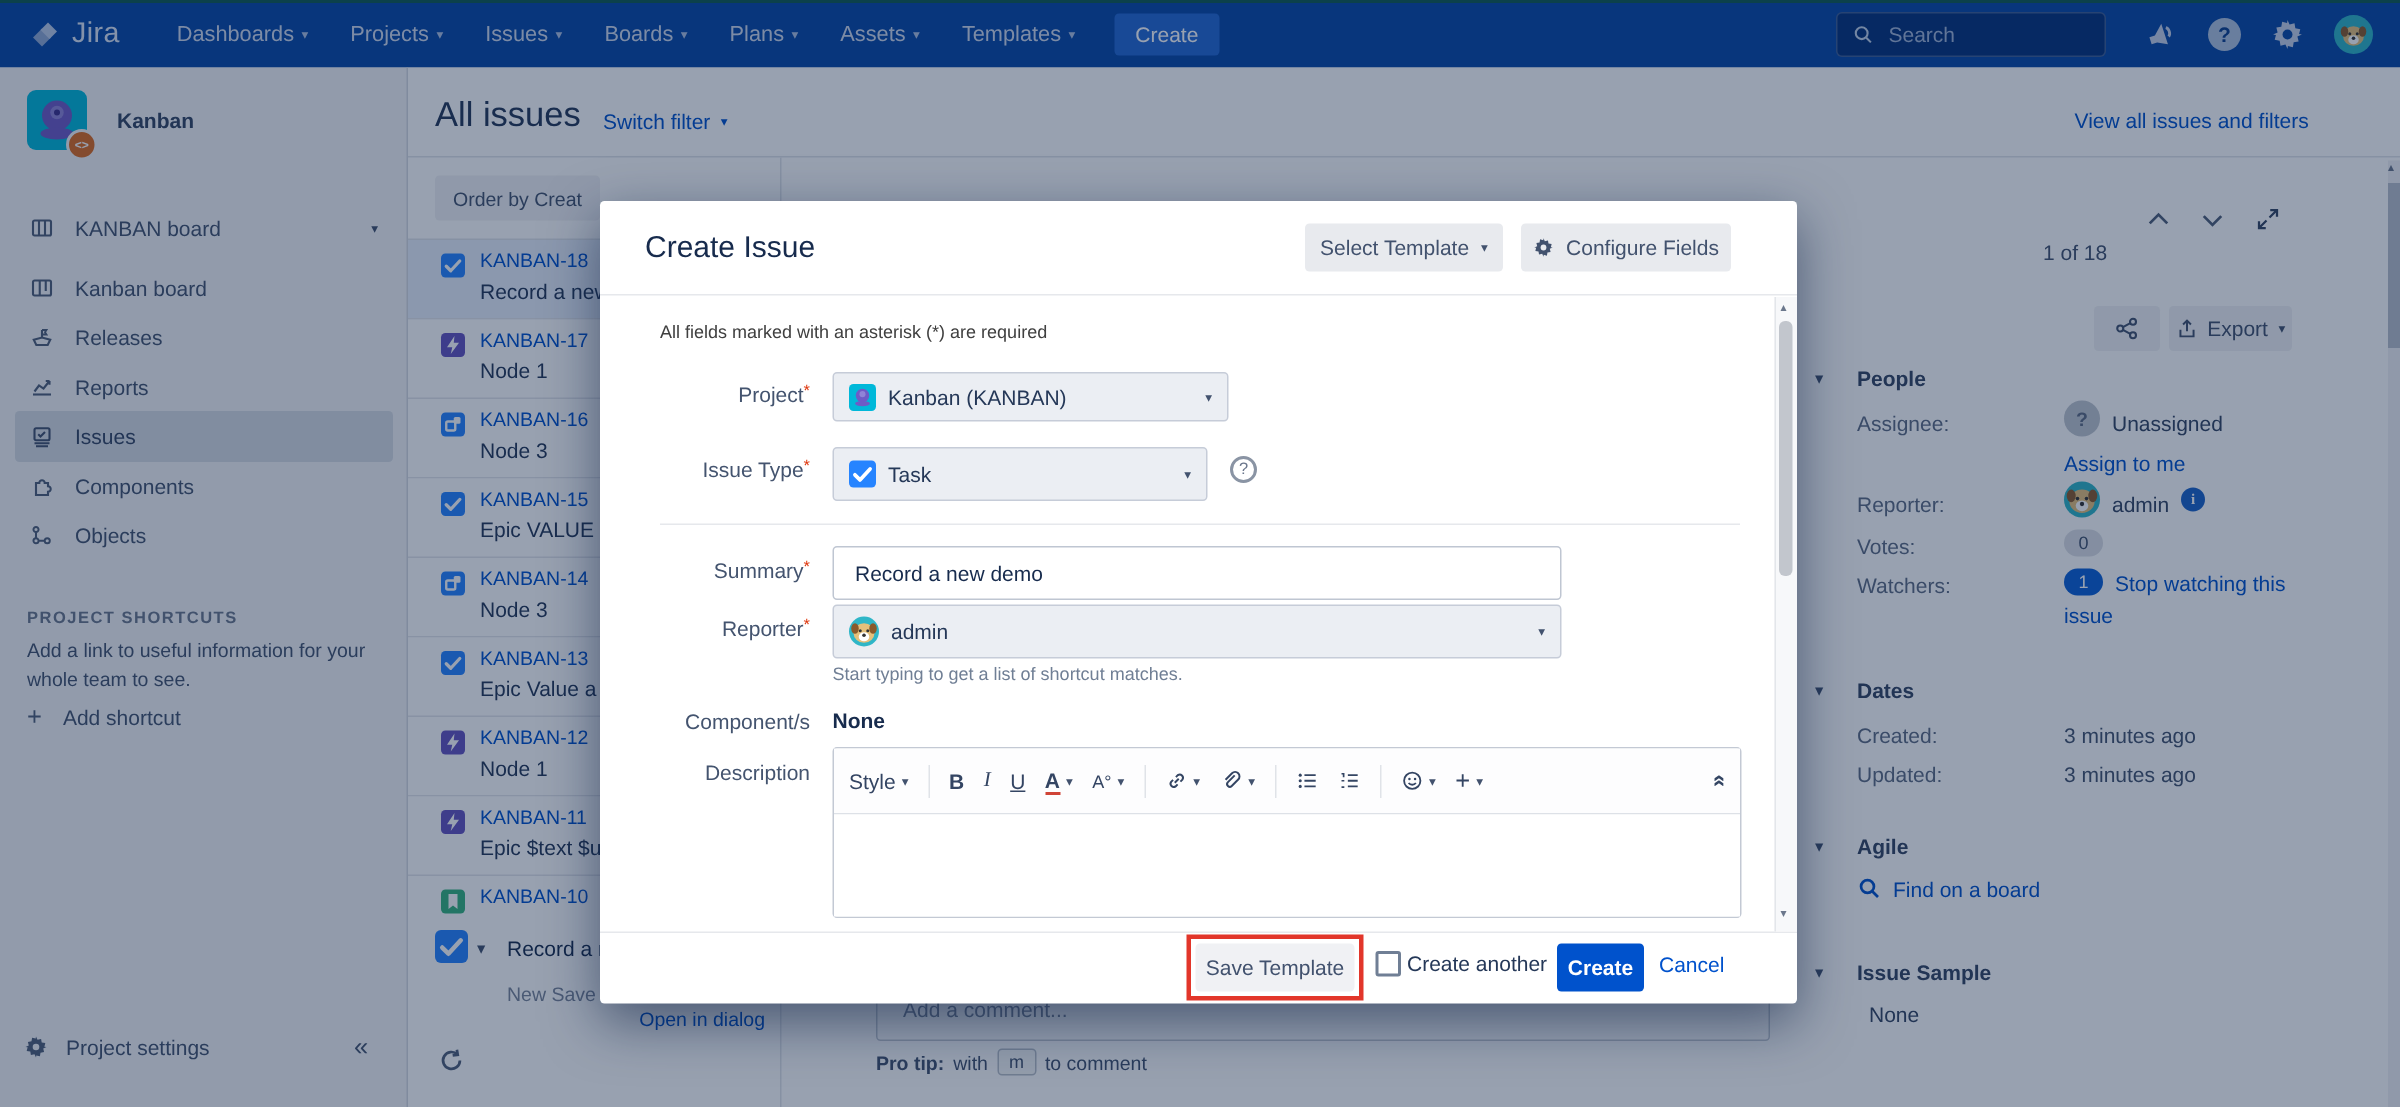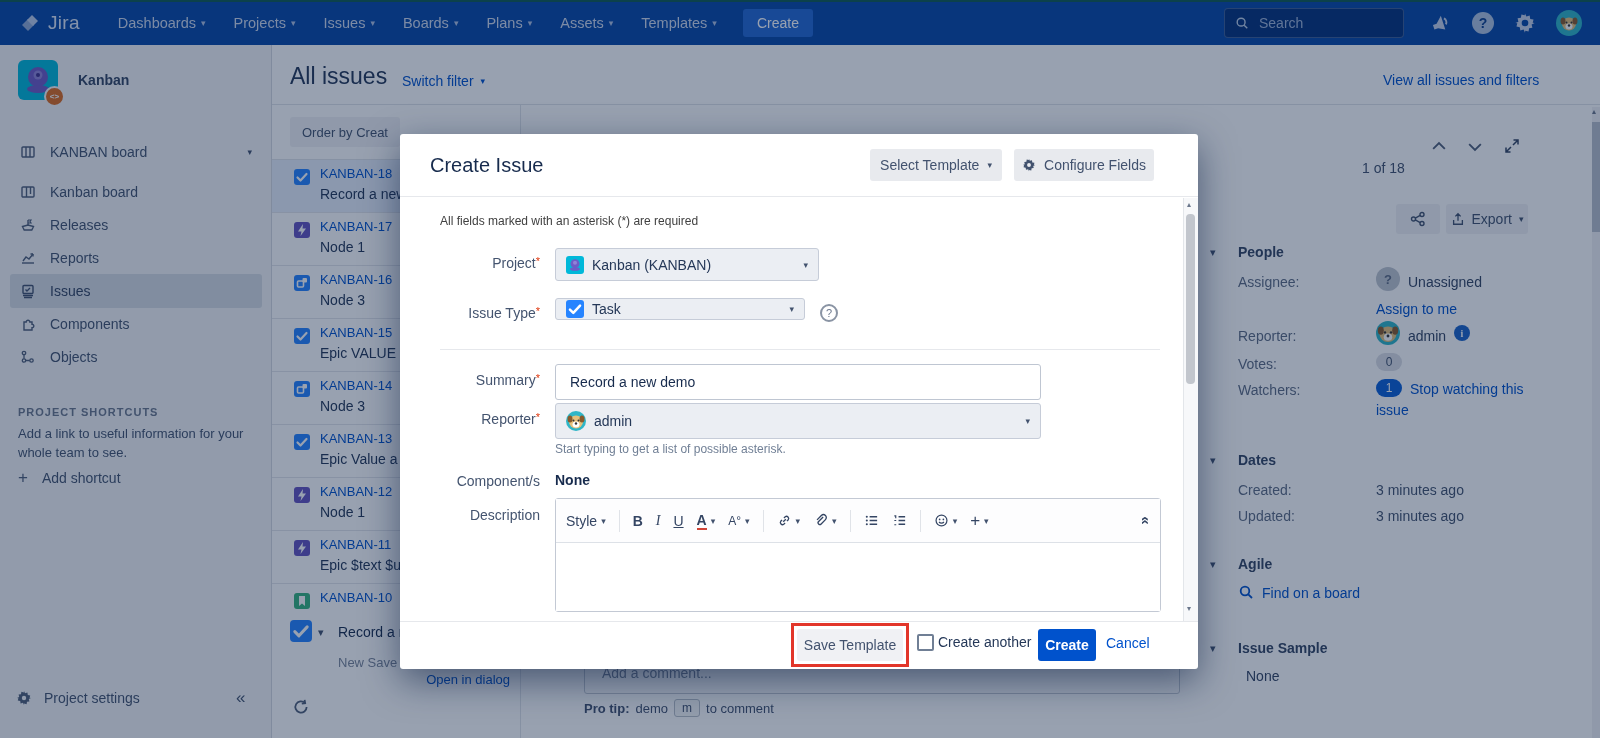--- a/index.html
+++ b/index.html
@@ -425,21 +425,21 @@
 
   <span class="r chev" style="left:1210px;top:642px;font-size:11px">▾</span>
   <div class="r sectitle" style="left:1238px;top:640px">Issue Sample</div>
   <div class="r svalue" style="left:1246px;top:668px">None</div>
 
   <div class="r cbox">
     <input placeholder="Add a comment..." style="">
   </div>
   <div class="r protip">
     <b>Pro tip:</b>
-    <span>demo</span>
+    <span>with</span>
     <span class="keycap">m</span>
     <span>to comment</span>
   </div>
 
   <div class="r psb"></div>
   <div class="r psbthumb"></div>
   <span class="r arr" style="left:1592px;top:107px">▴</span>
 
   <div class="r dim"></div>
 
@@ -470,21 +470,21 @@
             <ellipse cx="20" cy="29" rx="11" ry="4" fill="#6E5BC6"></ellipse>
           </svg>
       </span>
       <span>Kanban (KANBAN)</span>
       <span class="chev">▾</span>
     </div>
 
     <div class="r mlabel" style="left:0;top:171px">
       <span>Issue Type</span><span class="req">*</span>
     </div>
-    <div class="r msel" style="left:155px;top:164px;width:250px;height:22px">
+    <div class="r msel" style="left:155px;top:164px;width:250px;height:36px">
       <span style="width:18px;height:18px;border-radius:3px;background:#2684FF;display:inline-flex">
         <svg width="18" height="18" viewBox="0 0 16 16">
             <path d="M3.5 8.5 6.5 11.5 12.5 5" fill="none" stroke="#fff" stroke-width="2.2" stroke-linecap="round" stroke-linejoin="round"></path>
           </svg>
       </span>
       <span>Task</span>
       <span class="chev">▾</span>
     </div>
     <div class="r" style="left:420px;top:170px;width:18px;height:18px;border:2px solid #8A94A4;border-radius:50%;display:flex;align-items:center;justify-content:center;font-size:11px;color:#6B778C;box-sizing:border-box">?</div>
 
@@ -508,21 +508,21 @@
             <ellipse cx="16" cy="8" rx="2.5" ry="3.5" fill="#8A5A2B"></ellipse>
             <ellipse cx="10" cy="13.5" rx="3.5" ry="3" fill="#FFF"></ellipse>
             <circle cx="7.5" cy="9.5" r="1" fill="#333"></circle>
             <circle cx="12.5" cy="9.5" r="1" fill="#333"></circle>
             <circle cx="10" cy="12.5" r="1.2" fill="#333"></circle>
           </svg>
       </span>
       <span>admin</span>
       <span class="chev">▾</span>
     </div>
-    <div class="r mhelp">Start typing to get a list of possible asterisk.</div>
+    <div class="r mhelp">Start typing to get a list of shortcut matches.</div>
 
     <div class="r mlabel" style="left:0;top:339px">Component/s</div>
     <div class="r" style="left:155px;top:338px;font-size:14px;font-weight:bold;color:#172B4D">None</div>
 
     <div class="r mlabel" style="left:0;top:373px">Description</div>
     <div class="r editor">
       <div class="etoolbar">
         <span class="tbtn">
             <span>Style</span>
             <span class="chev">▾</span>

